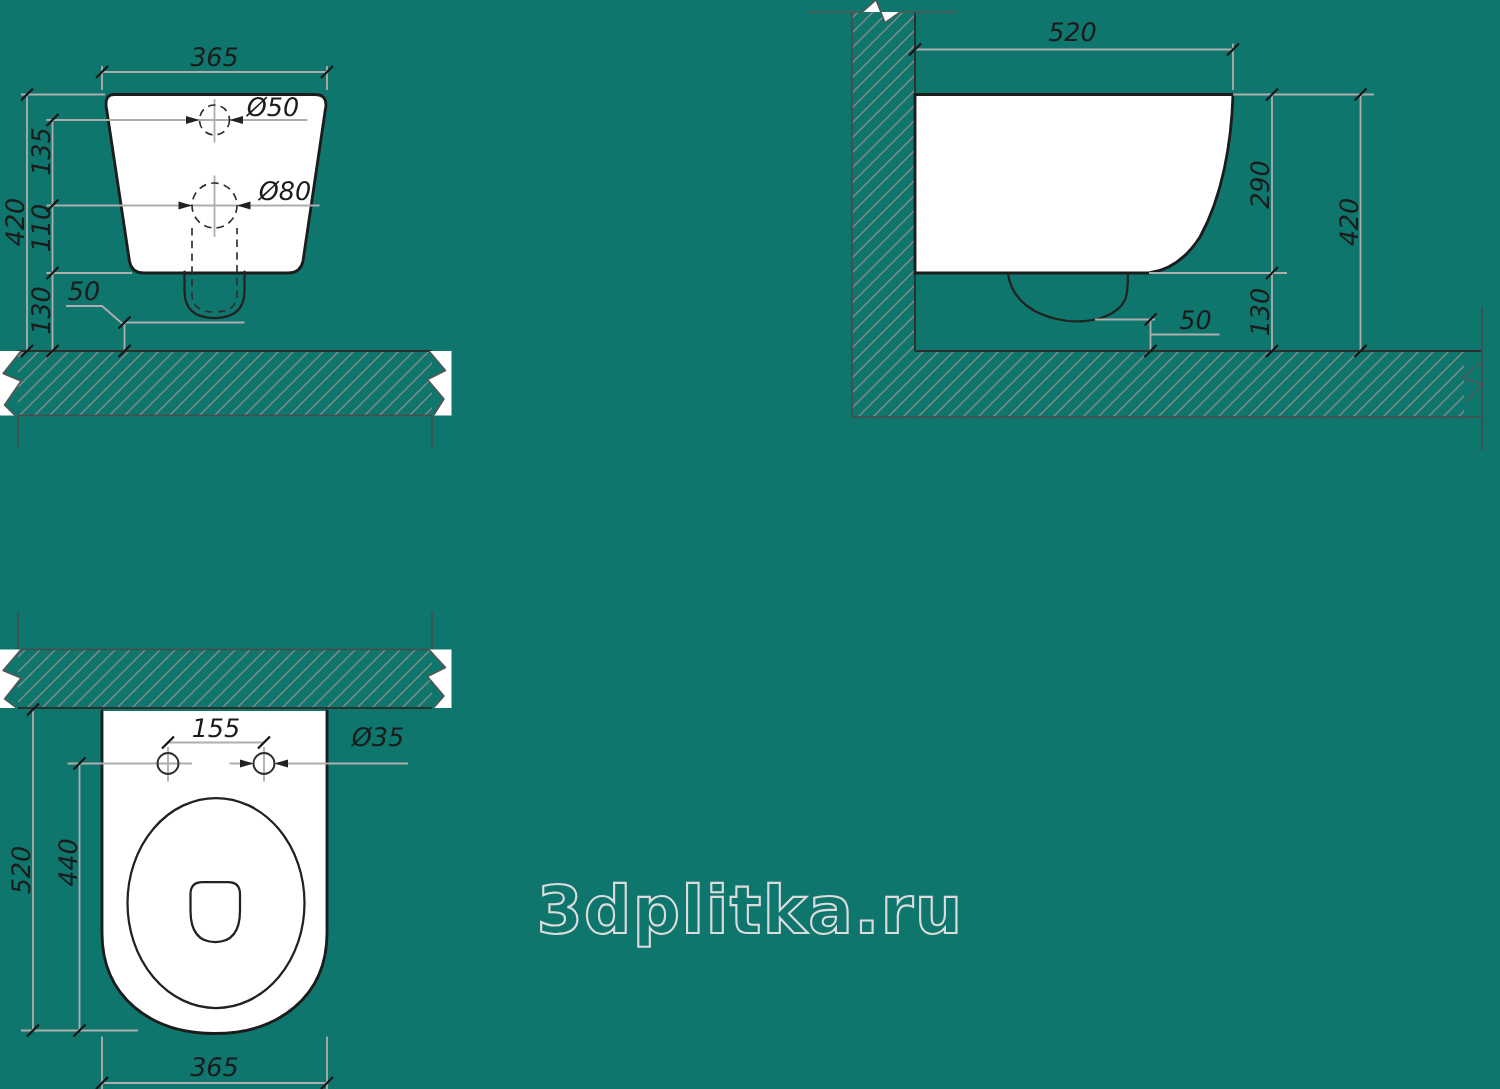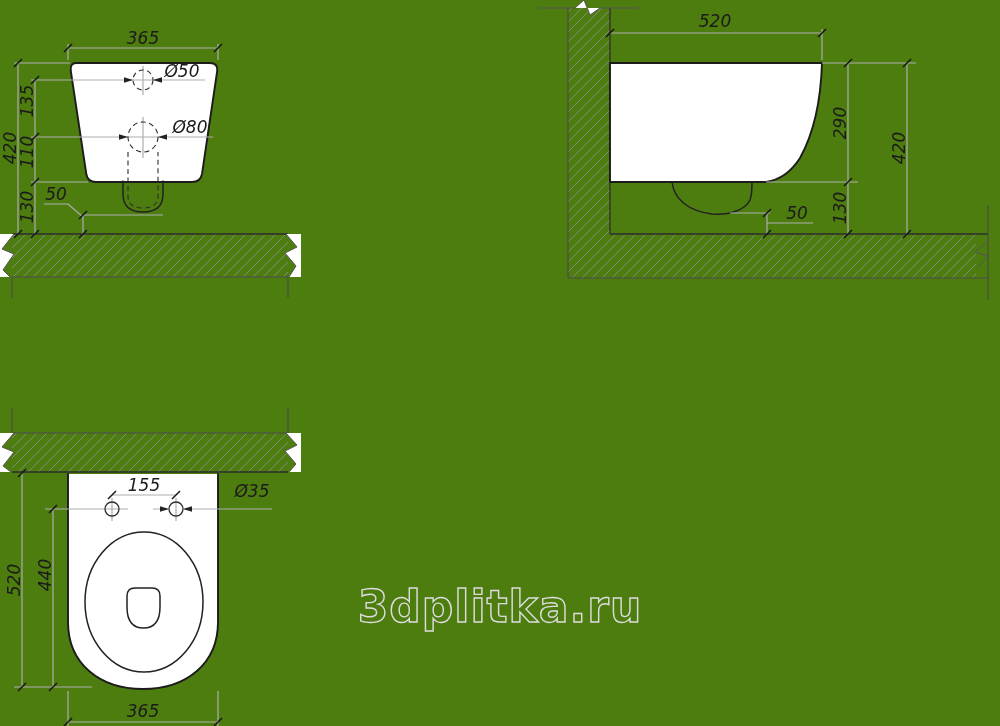--- a/index.html
+++ b/index.html
@@ -1,16 +1,16 @@
 <!DOCTYPE html>
 <html><head>
 <meta charset="utf-8">
 <style>
   html,body{margin:0;padding:0;background:#fff}
-  .stage{width:1000px;height:726px;position:relative;background:#4d7c0f;overflow:hidden}
+  .stage{width:1000px;height:726px;position:relative;background:#0f766e;overflow:hidden}
   svg{display:block}
   .k{stroke:#1c1c1c;stroke-width:1.9;fill:none;stroke-linejoin:round;stroke-linecap:round}
   .m{stroke:#2e2e2e;stroke-width:1.3;fill:none}
   .m2{stroke:#222;stroke-width:1.5;fill:none;stroke-linejoin:round;stroke-linecap:round}
   .s{stroke:#4a4a4a;stroke-width:1.1;fill:none}
   .d{stroke:#aeaeae;stroke-width:1.2;fill:none}
   .b{stroke:#555;stroke-width:1;fill:none;stroke-linejoin:round}
   .t{stroke:#161616;stroke-width:1.5;fill:none}
   .dash{stroke:#2e2e2e;stroke-width:1.1;fill:none;stroke-dasharray:5 3.5}
   .w{fill:#fff;stroke:none}

